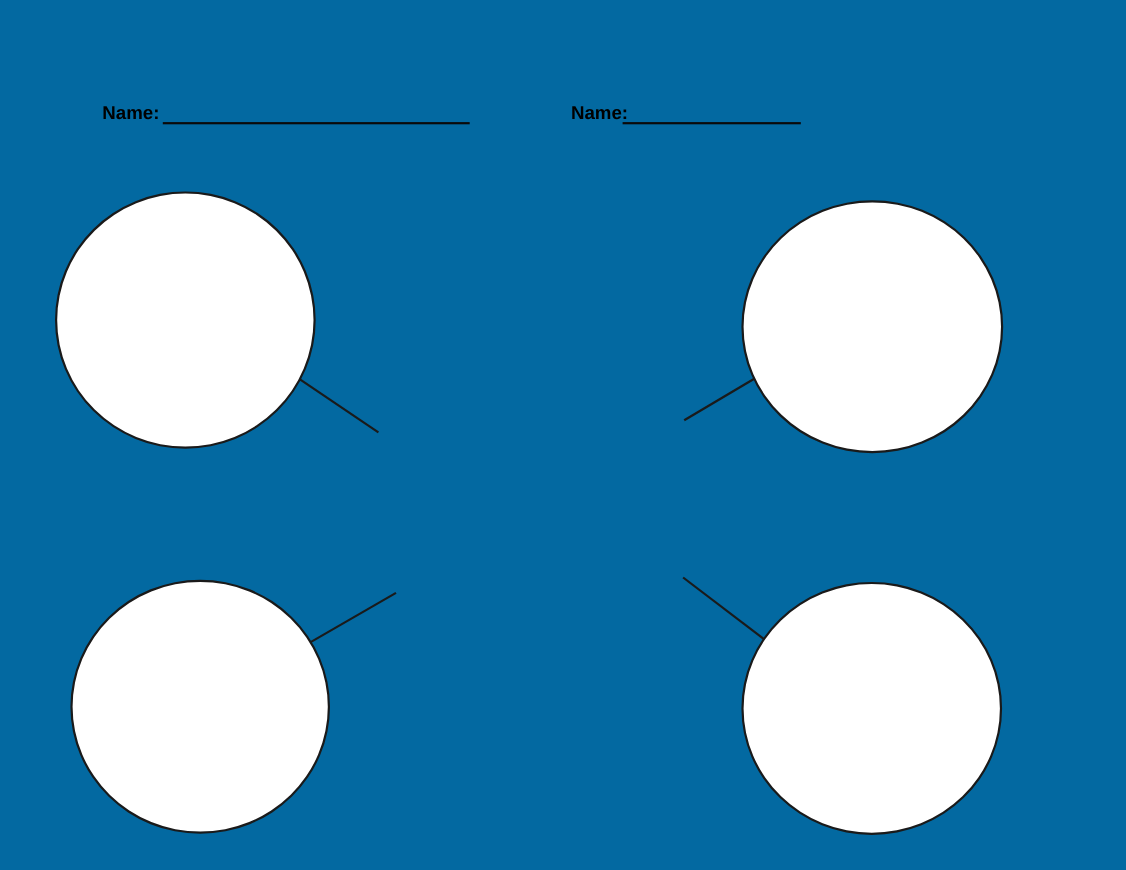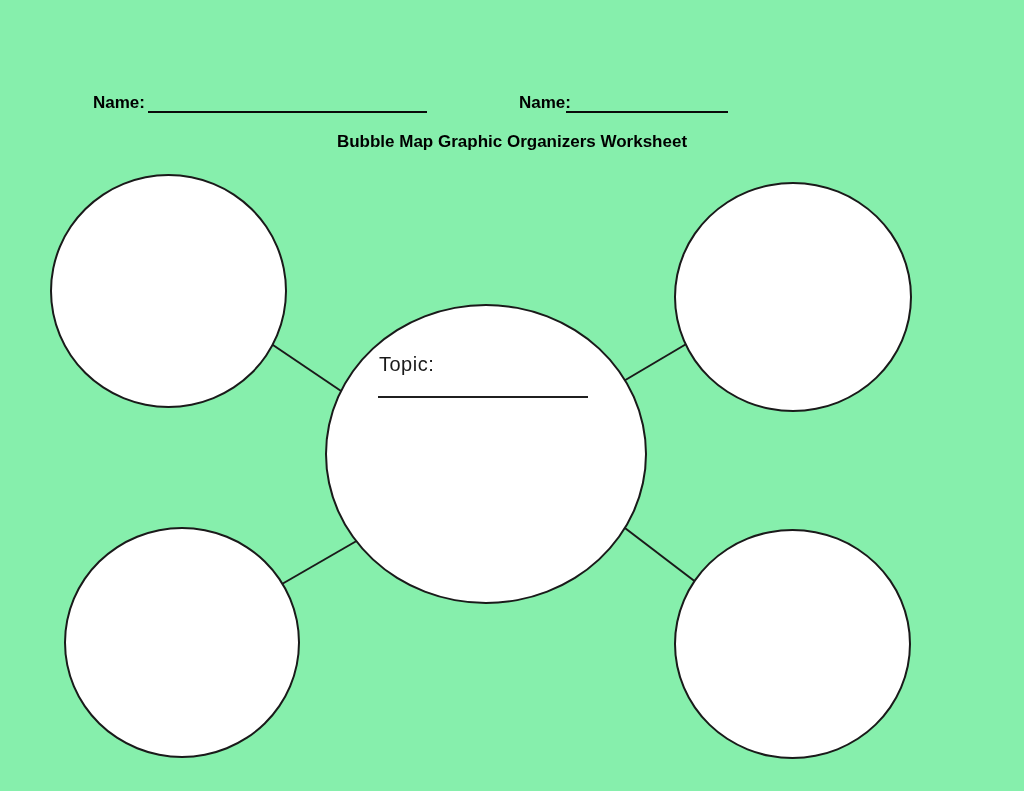--- a/index.html
+++ b/index.html
@@ -4,21 +4,21 @@
 <style>
   html, body {
     margin: 0;
     padding: 0;
     background: #ffffff;
   }
   .page {
     position: relative;
     width: 1024px;
     height: 791px;
-    background: #86efac;
+    background: #0369a1;
     font-family: "Liberation Sans", sans-serif;
     color: #000000;
     overflow: hidden;
   }
   .hdr-label {
     position: absolute;
     font-weight: 700;
     font-size: 17px;
     line-height: 20px;
     color: #000000;
@@ -81,32 +81,27 @@
 <body>
 
 <div class="page">
 
   <span class="hdr-label" style="left:93px; top:93px;">Name:</span>
   <div class="blank-line" style="left:148px; top:111px; width:279px;"></div>
 
   <span class="hdr-label" style="left:519px; top:93px;">Name:</span>
   <div class="blank-line" style="left:566px; top:111px; width:162px;"></div>
 
-  <div class="page-title">Bubble Map Graphic Organizers Worksheet</div>
 
   <svg class="connectors" width="1024" height="791" viewBox="0 0 1024 791">
     <line x1="270" y1="343" x2="344" y2="393"></line>
     <line x1="688" y1="343" x2="622" y2="382"></line>
     <line x1="282" y1="584" x2="360" y2="539"></line>
     <line x1="621" y1="525" x2="697" y2="583"></line>
   </svg>
 
   <div class="bubble" style="left:50px; top:174px; width:237px; height:234px;"></div>
   <div class="bubble" style="left:674px; top:182px; width:238px; height:230px;"></div>
   <div class="bubble" style="left:64px; top:527px; width:236px; height:231px;"></div>
   <div class="bubble" style="left:674px; top:529px; width:237px; height:230px;"></div>
 
-  <div class="bubble" style="left:325px; top:304px; width:322px; height:300px;">
-    <span class="topic-label">Topic:</span>
-    <div class="topic-line"></div>
-  </div>
 
 </div>
 
 </body></html>

